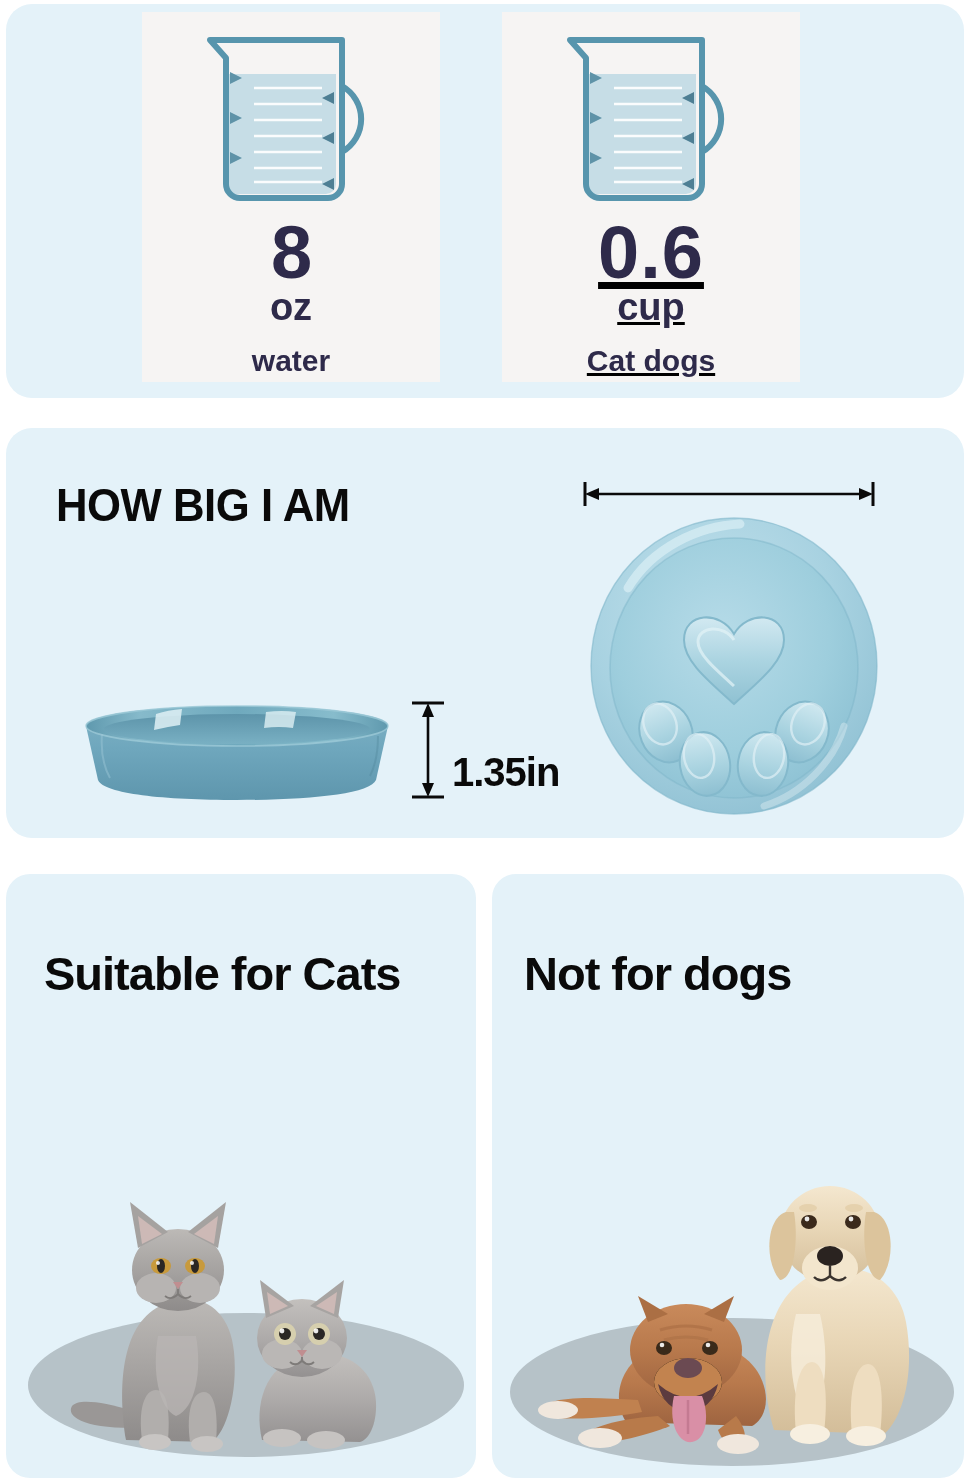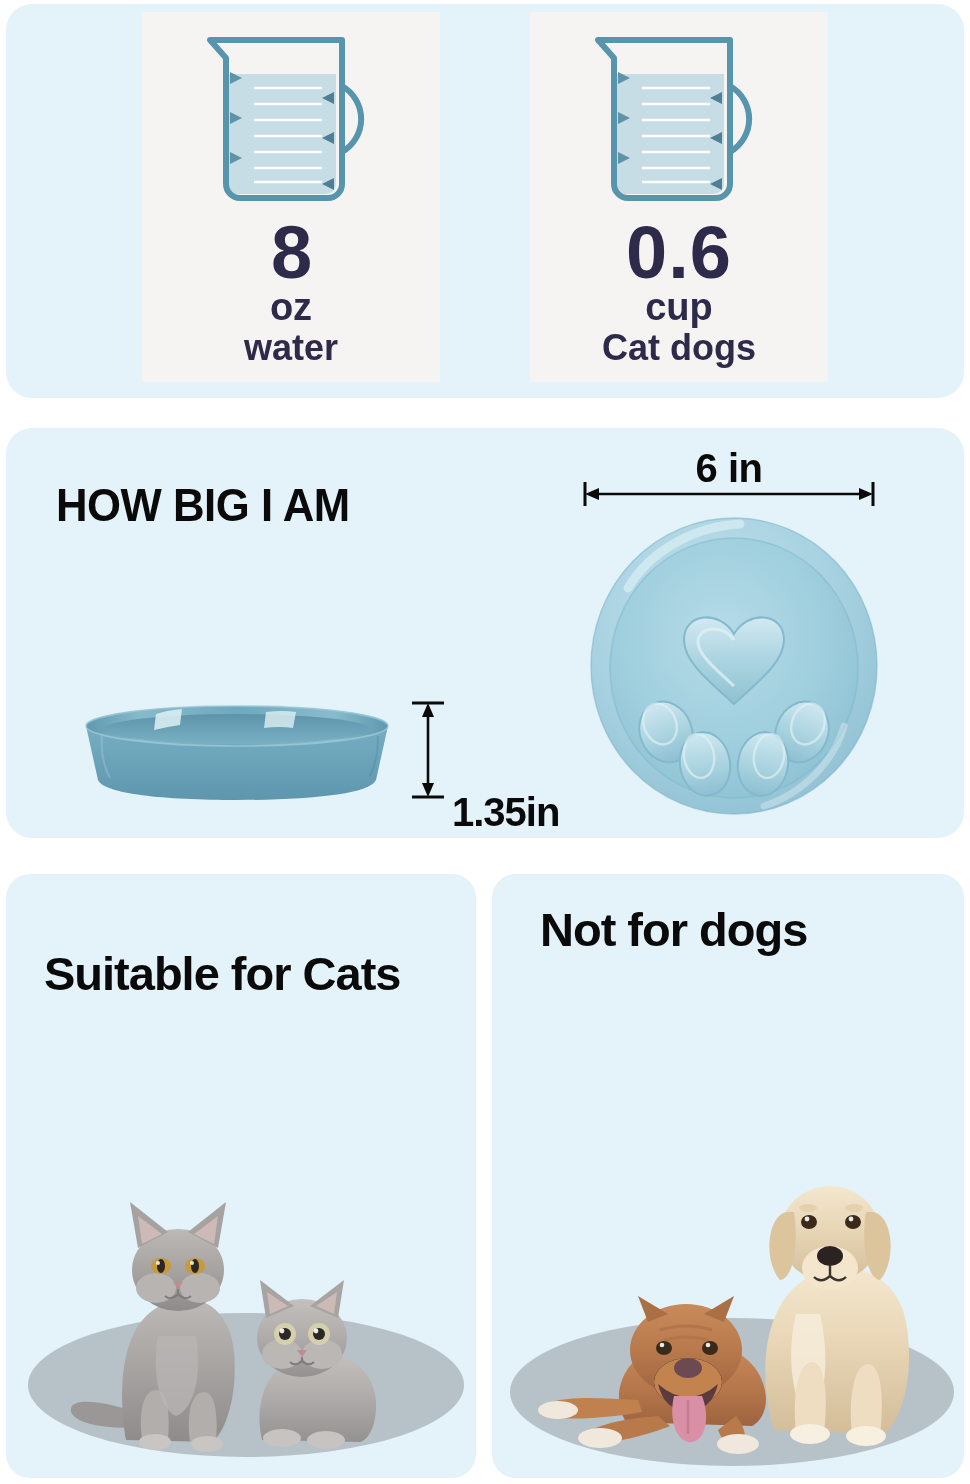--- a/index.html
+++ b/index.html
@@ -14,54 +14,54 @@
   .card{position:absolute;background:#e4f2f9;border-radius:22px;}
 
   
   #top-card{left:6px;top:4px;width:958px;height:394px;border-radius:26px;}
   .measure-panel{
     position:absolute;top:8px;width:298px;height:370px;
     background:#f6f4f3;
     display:flex;flex-direction:column;align-items:center;
   }
   #panel-water{left:136px;}
-  #panel-food{left:524px;}
+  #panel-food{left:496px;text-decoration:underline;}
 
   .cup-wrap{width:190px;height:190px;margin-top:14px;}
   .cup-wrap svg{display:block;width:100%;height:100%;}
 
   .big-num{
     color:#2e2a4a;font-weight:700;letter-spacing:-1px;
     line-height:.95;margin-top:2px;
   }
   .num-8{font-size:74px;}
   .num-06{font-size:74px;letter-spacing:1px;}
   .unit{color:#2e2a4a;font-weight:700;font-size:38px;line-height:1.05;}
-  .sub{color:#2e2a4a;font-weight:700;font-size:36px;line-height:1.1;margin-top:0;}
+  .sub{color:#2e2a4a;font-weight:700;font-size:30px;line-height:1.1;margin-top:16px;}
 
   
   #mid-card{left:6px;top:428px;width:958px;height:410px;border-radius:26px;}
   #how-big{
     position:absolute;left:56px;top:478px;
     font-size:46px;font-weight:900;color:#0a0a0a;
     letter-spacing:-.5px;
     font-family:"Liberation Sans","DejaVu Sans",sans-serif;
     transform:scaleX(.95);transform-origin:left center;
     white-space:nowrap;
   }
 
   
   #bowl-side{position:absolute;left:78px;top:700px;width:318px;height:104px;}
   #bowl-side svg{display:block;width:100%;height:100%;}
 
   
   #dim-vert{position:absolute;left:410px;top:700px;width:36px;height:100px;}
   #dim-vert svg{display:block;width:100%;height:100%;}
   #dim-vert-label{
-    position:absolute;left:452px;top:790px;
+    position:absolute;left:452px;top:750px;
     font-size:40px;font-weight:900;color:#0a0a0a;letter-spacing:-1px;
     white-space:nowrap;
   }
 
   
   #bowl-top{position:absolute;left:588px;top:516px;width:292px;height:300px;}
   #bowl-top svg{display:block;width:100%;height:100%;}
 
   
   #dim-horiz{position:absolute;left:582px;top:482px;width:294px;height:24px;}
@@ -74,21 +74,21 @@
   
   #cats-card{left:6px;top:874px;width:470px;height:604px;border-radius:24px;}
   #dogs-card{left:492px;top:874px;width:472px;height:604px;border-radius:24px;}
 
   .bottom-title{
     position:absolute;
     font-size:47px;font-weight:900;color:#0a0a0a;
     line-height:1.28;letter-spacing:-1px;
   }
   #cats-title{left:44px;top:944px;width:400px;}
-  #dogs-title{left:524px;top:900px;width:420px;margin-left:16px;}
+  #dogs-title{left:524px;top:944px;width:420px;}
 
   .animal-stage{position:absolute;}
   #cats-stage{left:26px;top:1140px;width:440px;height:320px;}
   #dogs-stage{left:508px;top:1100px;width:448px;height:368px;}
   .animal-stage svg{display:block;width:100%;height:100%;}
 </style>
 </head>
 <body>
 
 <div class="page">
@@ -163,21 +163,20 @@
       <div class="big-num num-06">0.6</div>
       <div class="unit">cup</div>
       <div class="sub">Cat dogs</div>
     </div>
   </div>
 
   <div class="card" id="mid-card"></div>
 
   <div id="how-big">HOW BIG I AM</div>
 
-  <div id="dim-horiz-label">6 in</div>
   <div id="dim-horiz">
     <svg viewBox="0 0 294 24" xmlns="http://www.w3.org/2000/svg">
       <g stroke="#0a0a0a" stroke-width="3">
         <line x1="3" y1="0" x2="3" y2="24"></line>
         <line x1="291" y1="0" x2="291" y2="24"></line>
         <line x1="8" y1="12" x2="286" y2="12" stroke-width="2.6"></line>
       </g>
       <polygon points="3,12 17,6 17,18" fill="#0a0a0a"></polygon>
       <polygon points="291,12 277,6 277,18" fill="#0a0a0a"></polygon>
     </svg>

